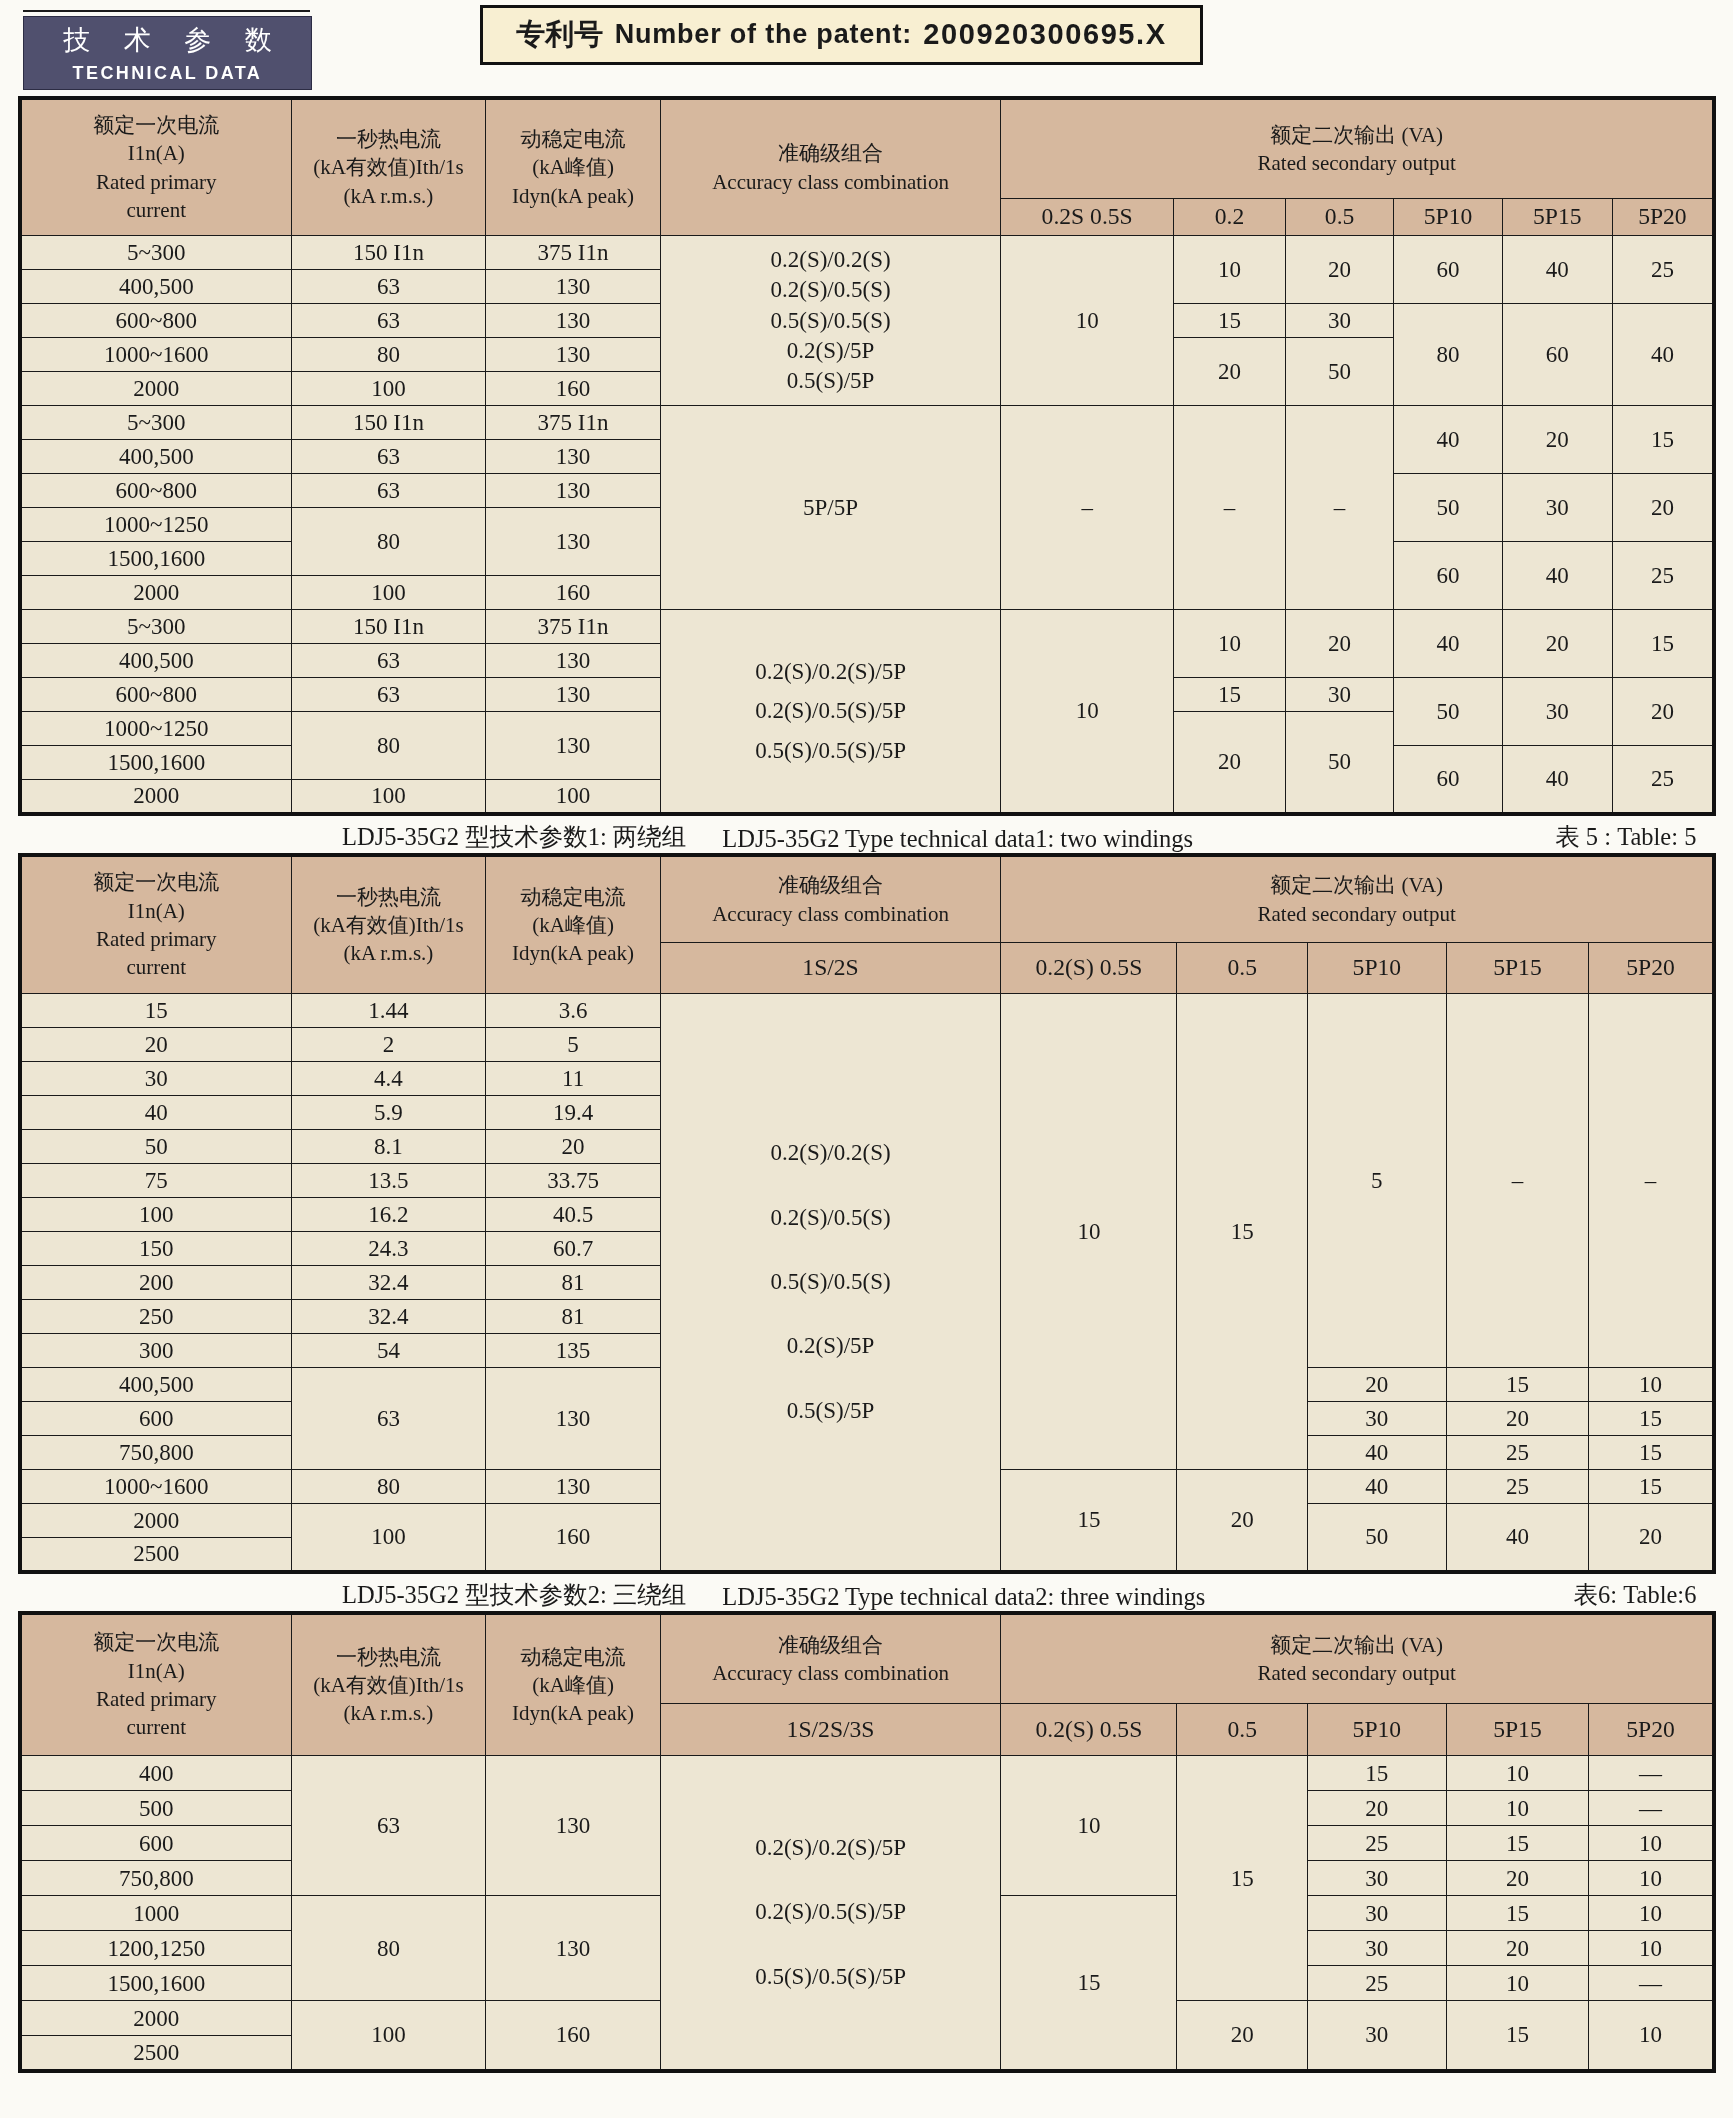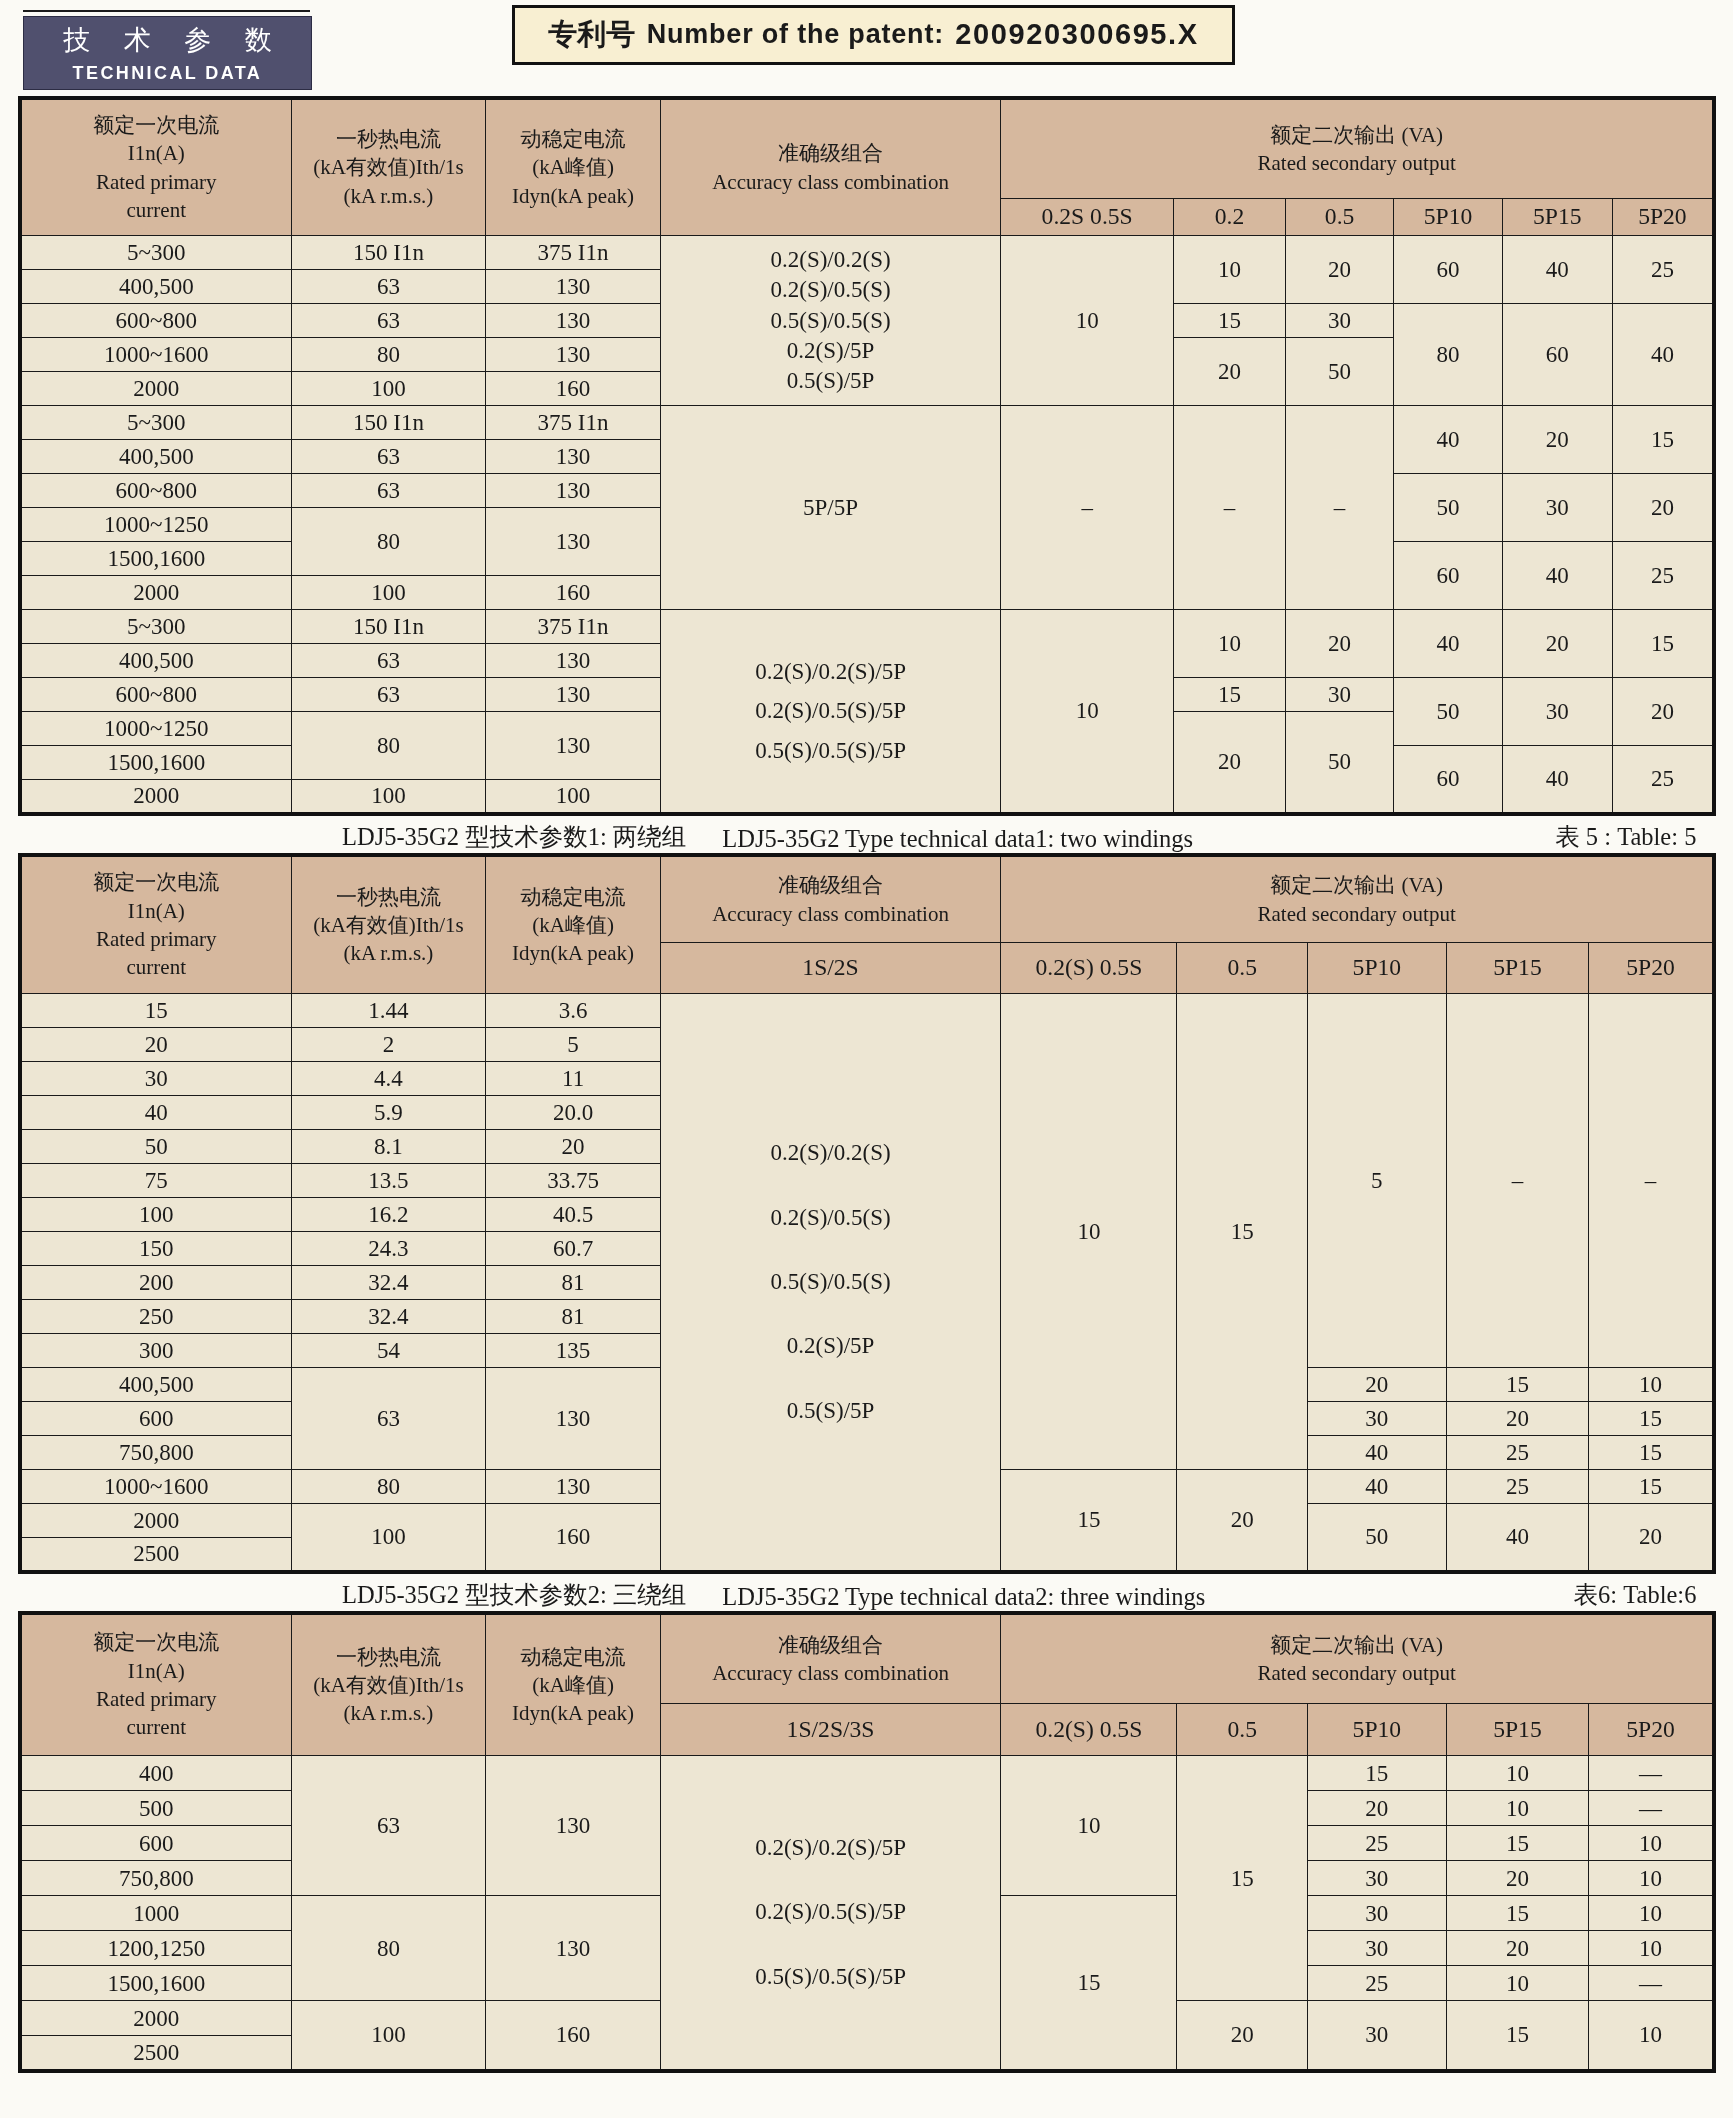--- a/index.html
+++ b/index.html
@@ -17,21 +17,21 @@
   .top-rule{position:absolute;left:4.9px;top:4.9px;width:287px;height:2.4px;background:#1b1b1b;}
   .brand{
     position:absolute;left:4.9px;top:11.4px;width:287px;height:72px;
     background:#50506e;border:0.8px solid #2c2c44;
     display:flex;flex-direction:column;justify-content:center;align-items:center;
     font-family:"Liberation Sans","DejaVu Sans",sans-serif;color:#ffffff;
   }
   .b-cn{font-size:27px;font-weight:normal;letter-spacing:13px;text-indent:13px;}
   .b-en{font-size:18px;font-weight:bold;letter-spacing:2.4px;margin-top:5px;}
   .patent{
-    position:absolute;left:494px;top:0;width:717px;height:54px;
+    position:absolute;left:462px;top:0;width:717px;height:54px;
     background:#f8efd2;border:3.3px solid #111;
     display:flex;align-items:center;justify-content:center;gap:11.4px;
     font-family:"Liberation Sans","DejaVu Sans",sans-serif;font-weight:bold;
   }
   .p-cn{font-size:29px;}
   .p-en{font-size:27px;letter-spacing:0.8px;}
   .p-no{font-size:29px;letter-spacing:1.6px;}
 
   
   .caption{
@@ -326,21 +326,21 @@
           <td>5</td>
         </tr>
         <tr>
           <td>30</td>
           <td>4.4</td>
           <td>11</td>
         </tr>
         <tr>
           <td>40</td>
           <td>5.9</td>
-          <td>20.0</td>
+          <td>19.4</td>
         </tr>
         <tr>
           <td>50</td>
           <td>8.1</td>
           <td>20</td>
         </tr>
         <tr>
           <td>75</td>
           <td>13.5</td>
           <td>33.75</td>

